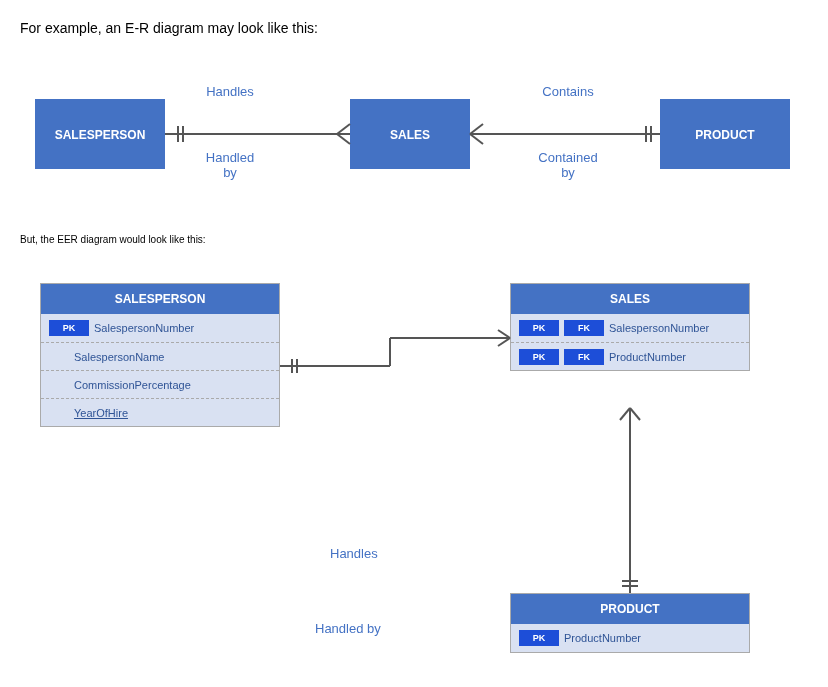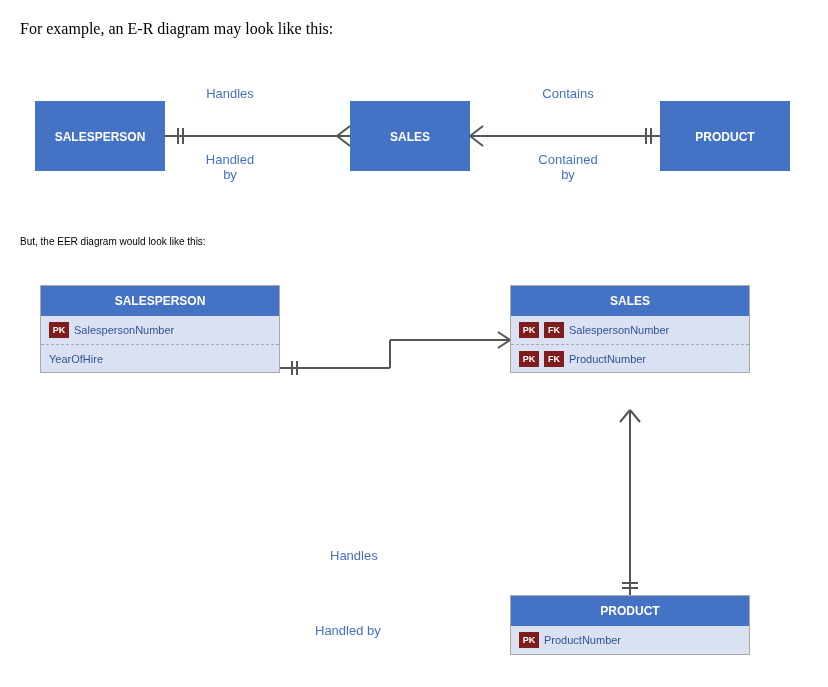--- a/index.html
+++ b/index.html
@@ -5,24 +5,23 @@
     * { margin: 0; padding: 0; box-sizing: border-box; }
     body {
       font-family: Arial, sans-serif;
       background: #fff;
       padding: 20px;
       width: 828px;
       min-height: 687px;
     }
 
     .intro-text {
-      font-size: 16px;
+      font-size: 14px;
       color: #000;
       margin-bottom: 18px;
-      font-family: Liberation Serif, serif;
     }
 
     
     .er-diagram {
       position: relative;
       height: 160px;
       margin-bottom: 20px;
     }
 
     
@@ -68,23 +67,23 @@
     }
 
     .eer-table-row:first-child {
       border-top: none;
     }
 
     .pk-badge, .fk-badge {
       display: inline-flex;
       align-items: center;
       justify-content: center;
-      width: 20px;
+      width: 40px;
       height: 16px;
-      background: #7f1d1d;
+      background: #1d4ed8;
       color: #fff;
       font-size: 9px;
       font-weight: bold;
       margin-right: 5px;
       flex-shrink: 0;
     }
 
     
     .connector-svg {
       position: absolute;
@@ -144,21 +143,27 @@
 <div class="eer-diagram">
 
   <div class="eer-table" style="left:20px; top:20px; width:240px;">
     <div class="eer-table-header">SALESPERSON</div>
     <div class="eer-table-body">
       <div class="eer-table-row">
         <span class="pk-badge">PK</span>
         <span>SalespersonNumber</span>
       </div>
       <div class="eer-table-row">
-        <span style="">YearOfHire</span>
+        <span style="margin-left:25px;">SalespersonName</span>
+      </div>
+      <div class="eer-table-row">
+        <span style="margin-left:25px;">CommissionPercentage</span>
+      </div>
+      <div class="eer-table-row">
+        <span style="margin-left:25px;text-decoration:underline;">YearOfHire</span>
       </div>
     </div>
   </div>
 
   <div class="eer-table" style="left:490px; top:20px; width:240px;">
     <div class="eer-table-header">SALES</div>
     <div class="eer-table-body">
       <div class="eer-table-row">
         <span class="pk-badge">PK</span>
         <span class="fk-badge">FK</span>

